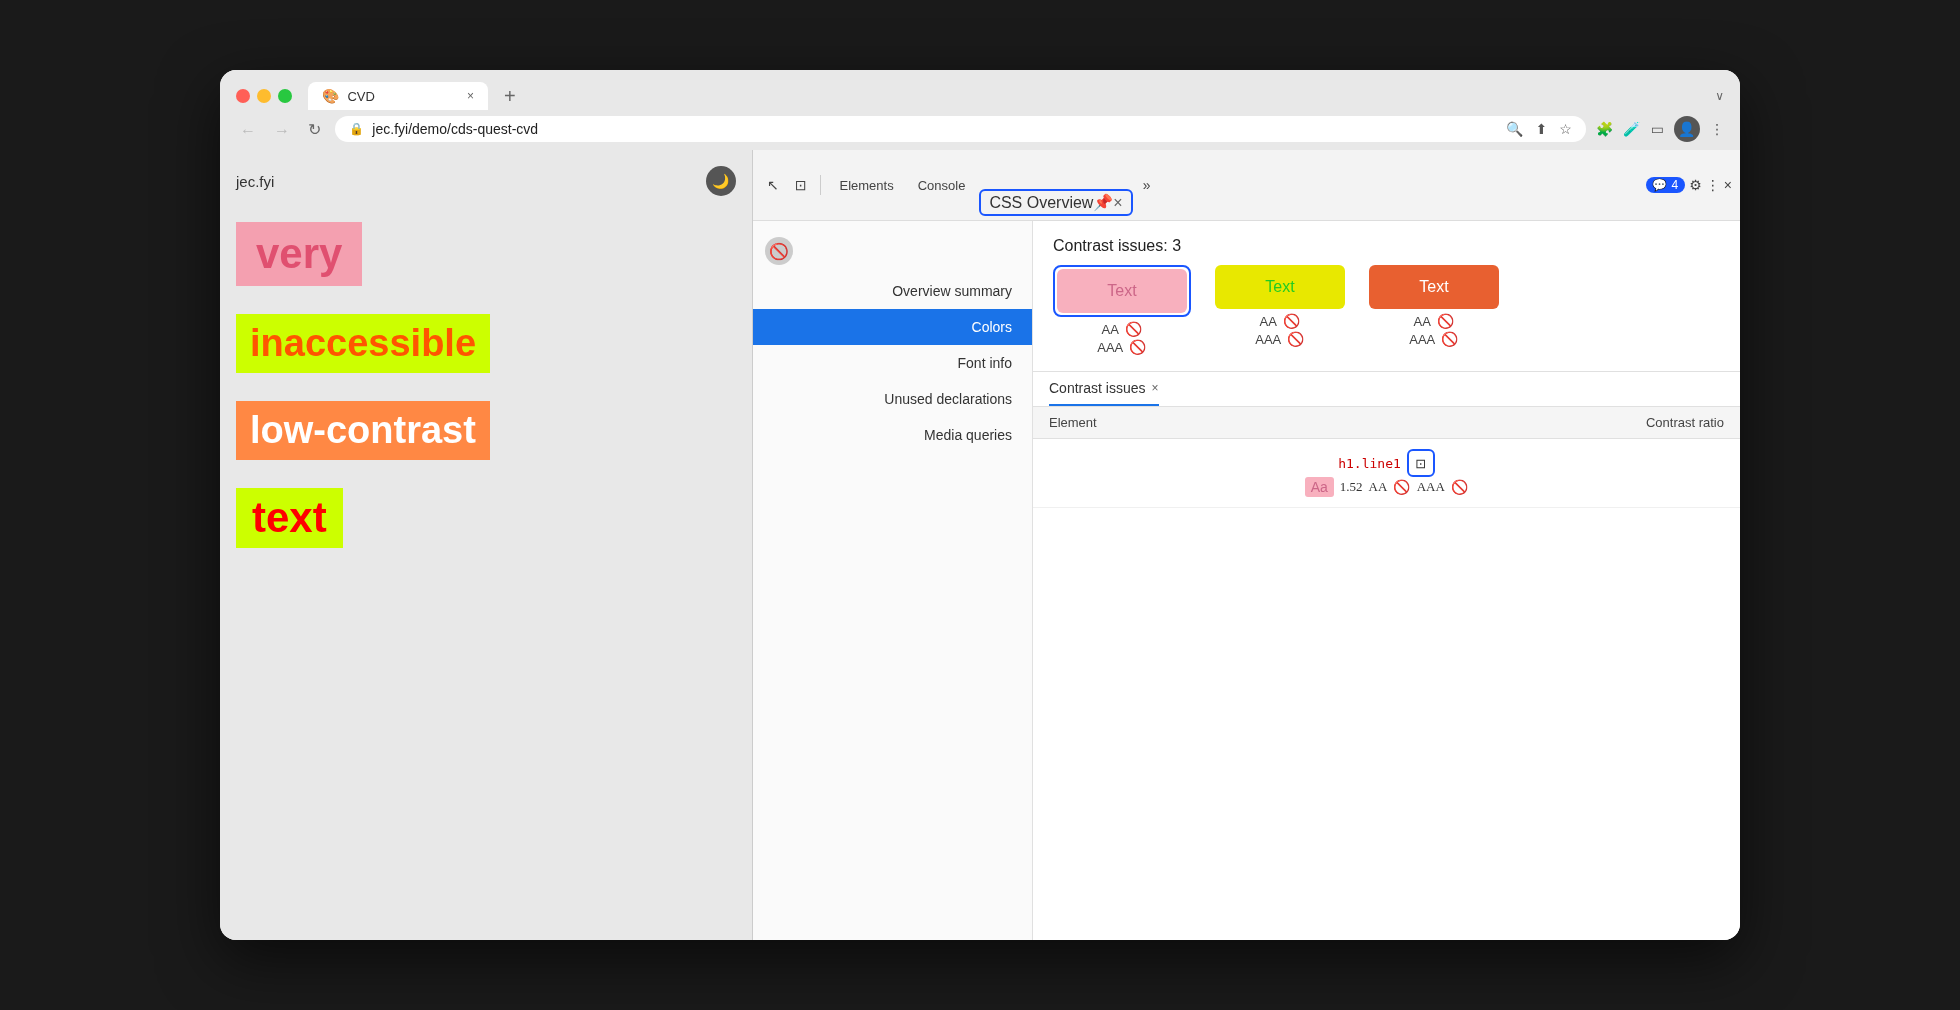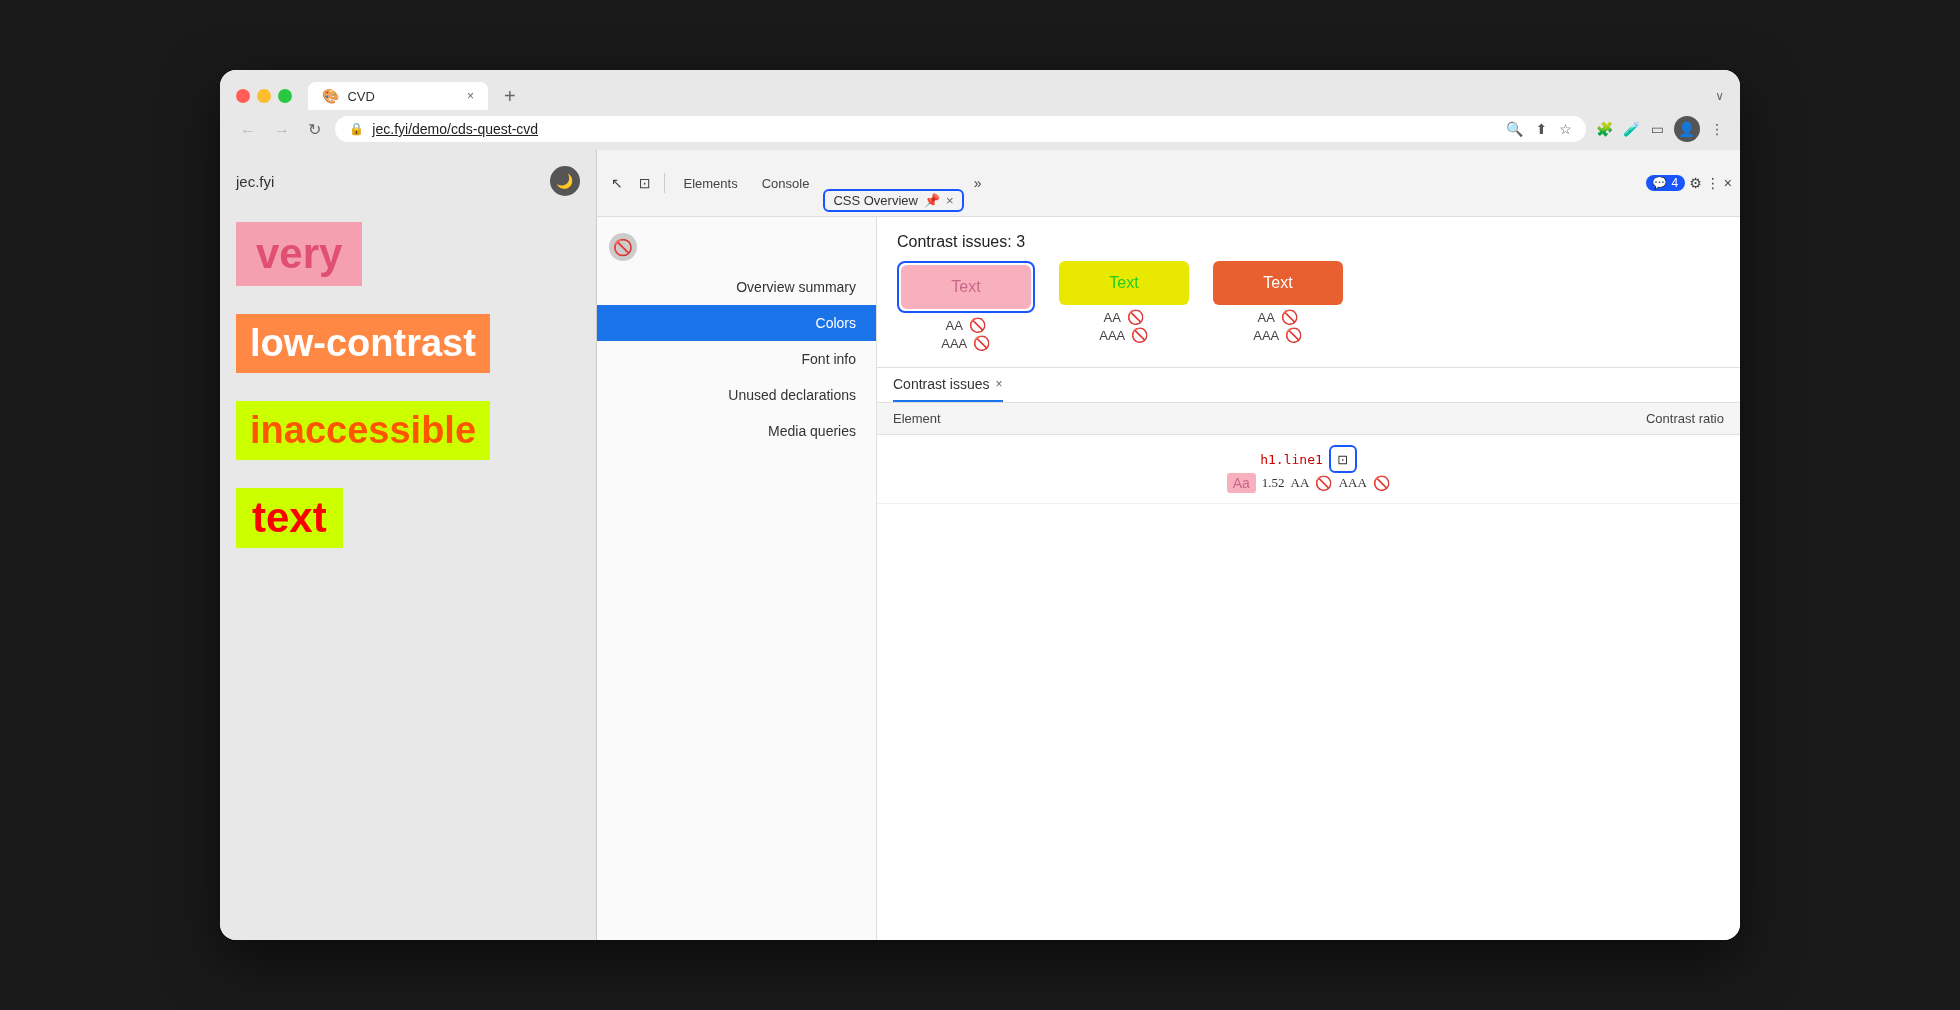--- a/index.html
+++ b/index.html
@@ -102,21 +102,21 @@
       background: #ffffff;
       border-radius: 20px;
       padding: 5px 14px;
       display: flex;
       align-items: center;
       gap: 8px;
       font-size: 14px;
       color: #333;
     }
     .lock-icon { color: #666; font-size: 12px; }
-    .address-text { color: #222; text-decoration: underline; }
+    .address-text { color: #222; }
     .address-actions {
       display: flex;
       align-items: center;
       gap: 12px;
       margin-left: auto;
     }
     .addr-icon { color: #555; font-size: 14px; cursor: pointer; }
     .chrome-actions {
       display: flex;
       align-items: center;
@@ -135,21 +135,21 @@
       font-size: 14px;
     }
     
     .main-content {
       flex: 1;
       display: flex;
       overflow: hidden;
     }
     
     .webpage {
-      width: 376px;
+      width: 532px;
       background: #e8e8e8;
       display: flex;
       flex-direction: column;
       padding: 16px;
       gap: 8px;
       position: relative;
     }
     .page-header {
       display: flex;
       align-items: center;
@@ -241,22 +241,21 @@
       color: #444;
       cursor: pointer;
       border-radius: 4px;
     }
     .dt-tab-active-box {
       border: 2.5px solid #1a56ff;
       border-radius: 6px;
       padding: 2px 8px;
       display: flex;
       align-items: center;
-      gap: 6px;
-      font-size: 13px;
+      font-size: 16px;
       color: #333;
       margin-top: 35px;
     }
     .dt-tab-close {
       color: #666;
       cursor: pointer;
     }
     .dt-more-btn {
       font-size: 14px;
       color: #444;
@@ -514,24 +513,24 @@
       <div class="page-header">
         <span class="page-title-text">jec.fyi</span>
         <button class="dark-mode-btn">
           <span>🌙</span>
         </button>
       </div>
       <div>
         <span class="word-very">very</span>
       </div>
       <div>
+        <span class="word-inaccessible">inaccessible</span>
+      </div>
+      <div>
         <span class="word-low-contrast">low-contrast</span>
-      </div>
-      <div>
-        <span class="word-inaccessible">inaccessible</span>
       </div>
       <div>
         <span class="word-text">text</span>
       </div>
     </div>
 
     <div class="devtools">
 
       <div class="devtools-toolbar">
         <button class="dt-icon-btn">↖</button>

